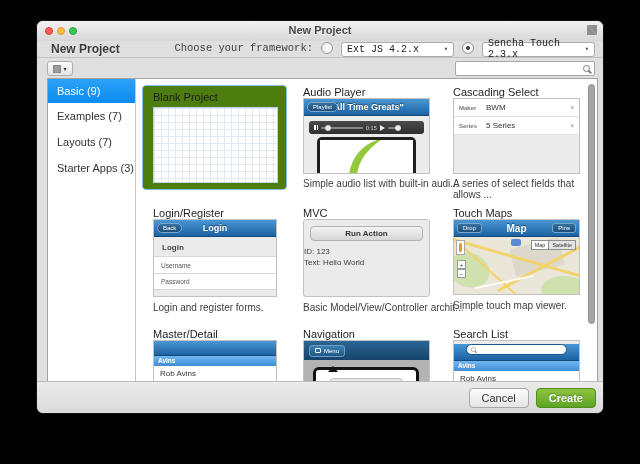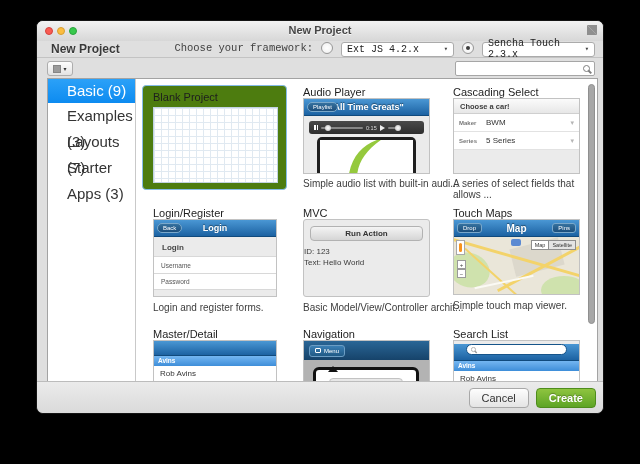--- a/index.html
+++ b/index.html
@@ -54,21 +54,21 @@
             border-radius:2px; display:flex; align-items:center; justify-content:flex-end; padding:0 4px; }
   .mag { display:inline-block; width:7px; height:7px; border:1.5px solid #7e7e7e; border-radius:50%; position:relative; }
   .mag::after { content:""; position:absolute; width:4px; height:1.5px; background:#7e7e7e;
                 transform:rotate(45deg); right:-3px; bottom:-1px; }
 
   
   #panel { position:absolute; left:10px; top:57px; width:551px; height:305px;
            background:#fff; border:1px solid #a3a3a3; overflow:hidden; }
   #sidebar { position:absolute; left:0; top:0; width:88px; height:100%;
              border-right:1px solid #c9c9c9; background:#fff; }
-  .side-item { height:26px; line-height:26px; padding-left:19px; font-size:15px; color:#333; }
+  .side-item { height:26px; line-height:26px; padding-left:9px; font-size:11px; color:#333; }
   .side-item.sel { height:24px; line-height:24px; color:#fff;
                    background:linear-gradient(#2ba1f8,#0d8bf0); }
   #content { position:absolute; left:89px; top:0; right:0; bottom:0; overflow:hidden; }
   .thumb { position:absolute; width:7px; height:240px; top:5px; right:2px;
            background:#a6a6a6; border:1px solid #8f8f8f; border-radius:4px; }
 
   .tile-label { position:absolute; font-size:11px; color:#1e1e1e; }
   .caption { position:absolute; font-size:10px; color:#3d3d3d; }
   .preview { position:absolute; width:127px; background:#ebebeb; border:1px solid #c2c2c2; overflow:hidden; }
 
@@ -214,21 +214,21 @@
       <span class="caret">▾</span>
     </div>
     <div id="search">
       <span class="mag"></span>
     </div>
   </div>
 
   <div id="panel">
     <div id="sidebar">
       <div class="side-item sel">Basic (9)</div>
-      <div class="side-item">Examples (3)</div>
+      <div class="side-item">Examples (7)</div>
       <div class="side-item">Layouts (7)</div>
       <div class="side-item">Starter Apps (3)</div>
     </div>
 
     <div id="content">
 
       <div id="tile-blank">
         <span class="tile-label">Blank Project</span>
         <div id="blank-grid"></div>
       </div>
@@ -258,21 +258,20 @@
             <svg width="100%" height="100%" viewBox="0 0 90 31" preserveAspectRatio="none">
               <path d="M28,31 C32,12 44,2 62,-2 C46,8 38,18 36,31 Z" fill="#95c93d"></path>
             </svg>
           </div>
         </div>
       </div>
       <span class="caption" style="left:166px; top:99px;">Simple audio list with built-in audi...</span>
 
       <span class="tile-label" style="left:316px; top:7px;">Cascading Select</span>
       <div class="preview" style="left:316px; top:19px; height:76px;">
-        <div class="cs-head">Choose a car!</div>
         <div class="cs-row">
           <span class="lbl">Maker</span>
           <span class="val">BWM</span>
           <span class="caret">▾</span>
         </div>
         <div class="cs-row">
           <span class="lbl">Series</span>
           <span class="val">5 Series</span>
           <span class="caret">▾</span>
         </div>

